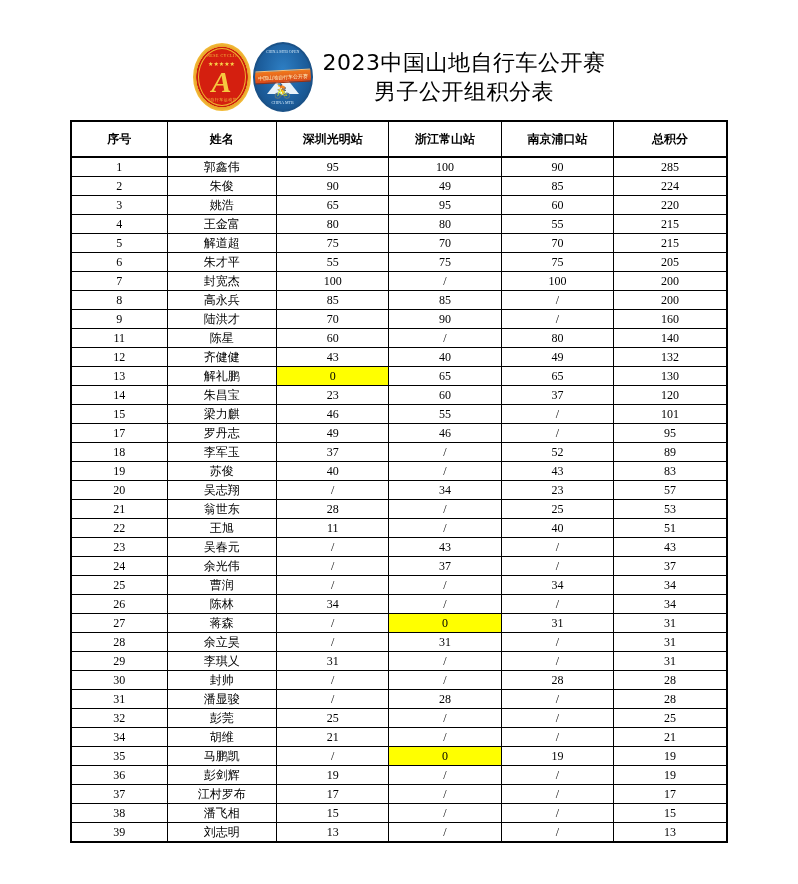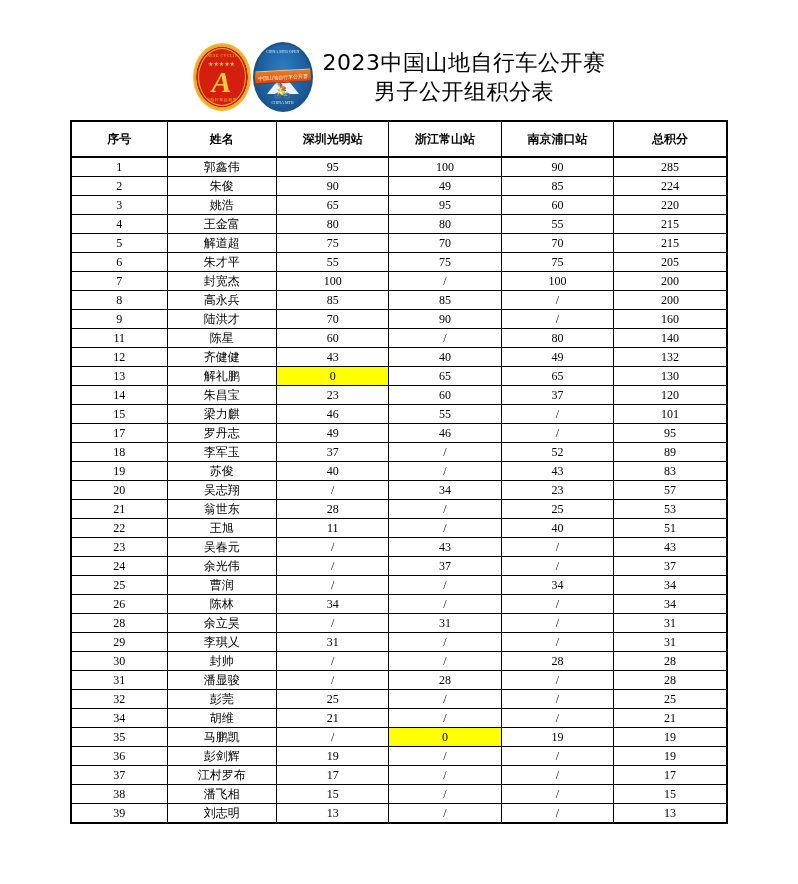--- a/index.html
+++ b/index.html
@@ -395,20 +395,28 @@
         </tr>
         <tr>
           <td class="c-idx">26</td>
           <td class="c-name">陈林</td>
           <td class="c-score">34</td>
           <td class="c-score">/</td>
           <td class="c-score">/</td>
           <td class="c-total">34</td>
         </tr>
         <tr>
+          <td class="c-idx">27</td>
+          <td class="c-name">蒋森</td>
+          <td class="c-score">/</td>
+          <td class="c-score hl">0</td>
+          <td class="c-score">31</td>
+          <td class="c-total">31</td>
+        </tr>
+        <tr>
           <td class="c-idx">28</td>
           <td class="c-name">余立昊</td>
           <td class="c-score">/</td>
           <td class="c-score">31</td>
           <td class="c-score">/</td>
           <td class="c-total">31</td>
         </tr>
         <tr>
           <td class="c-idx">29</td>
           <td class="c-name">李琪乂</td>

